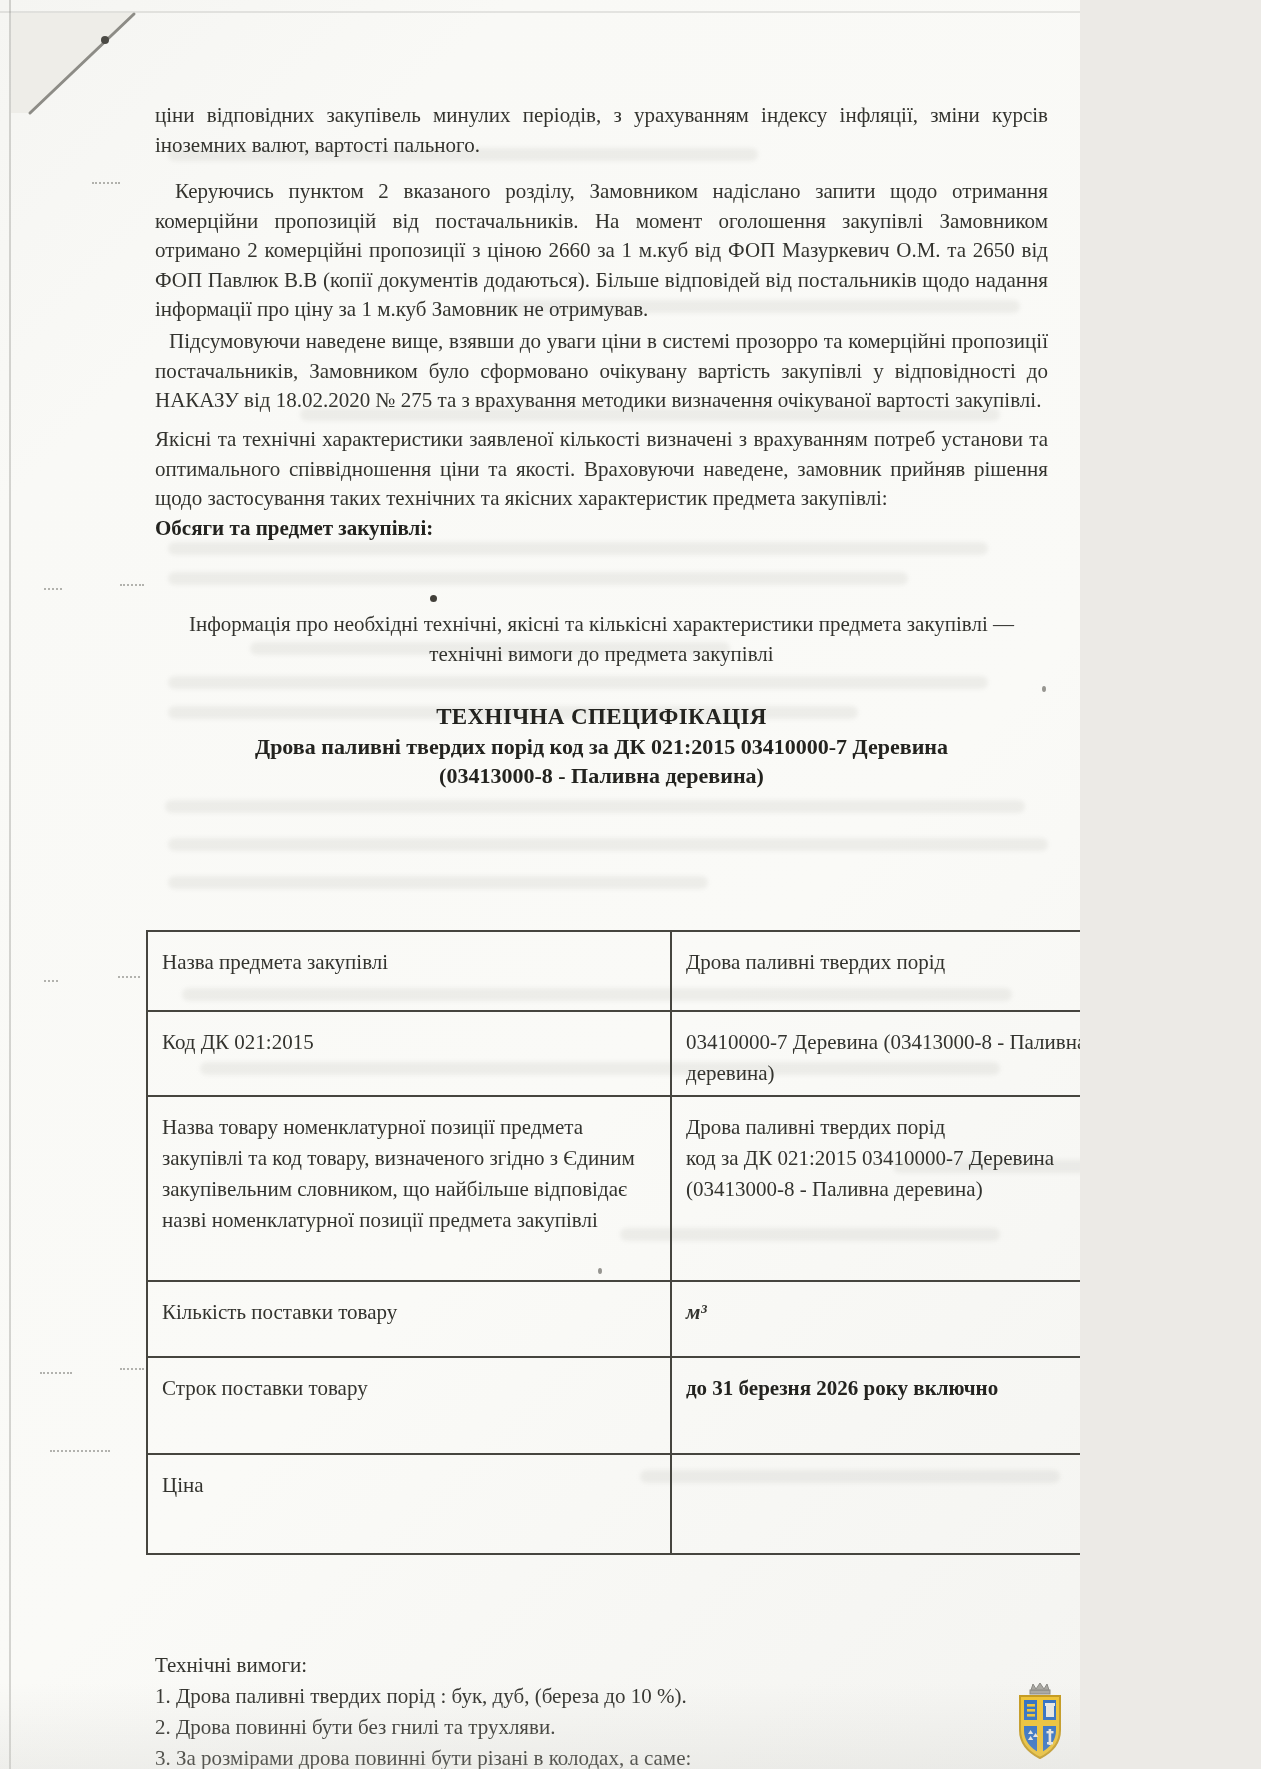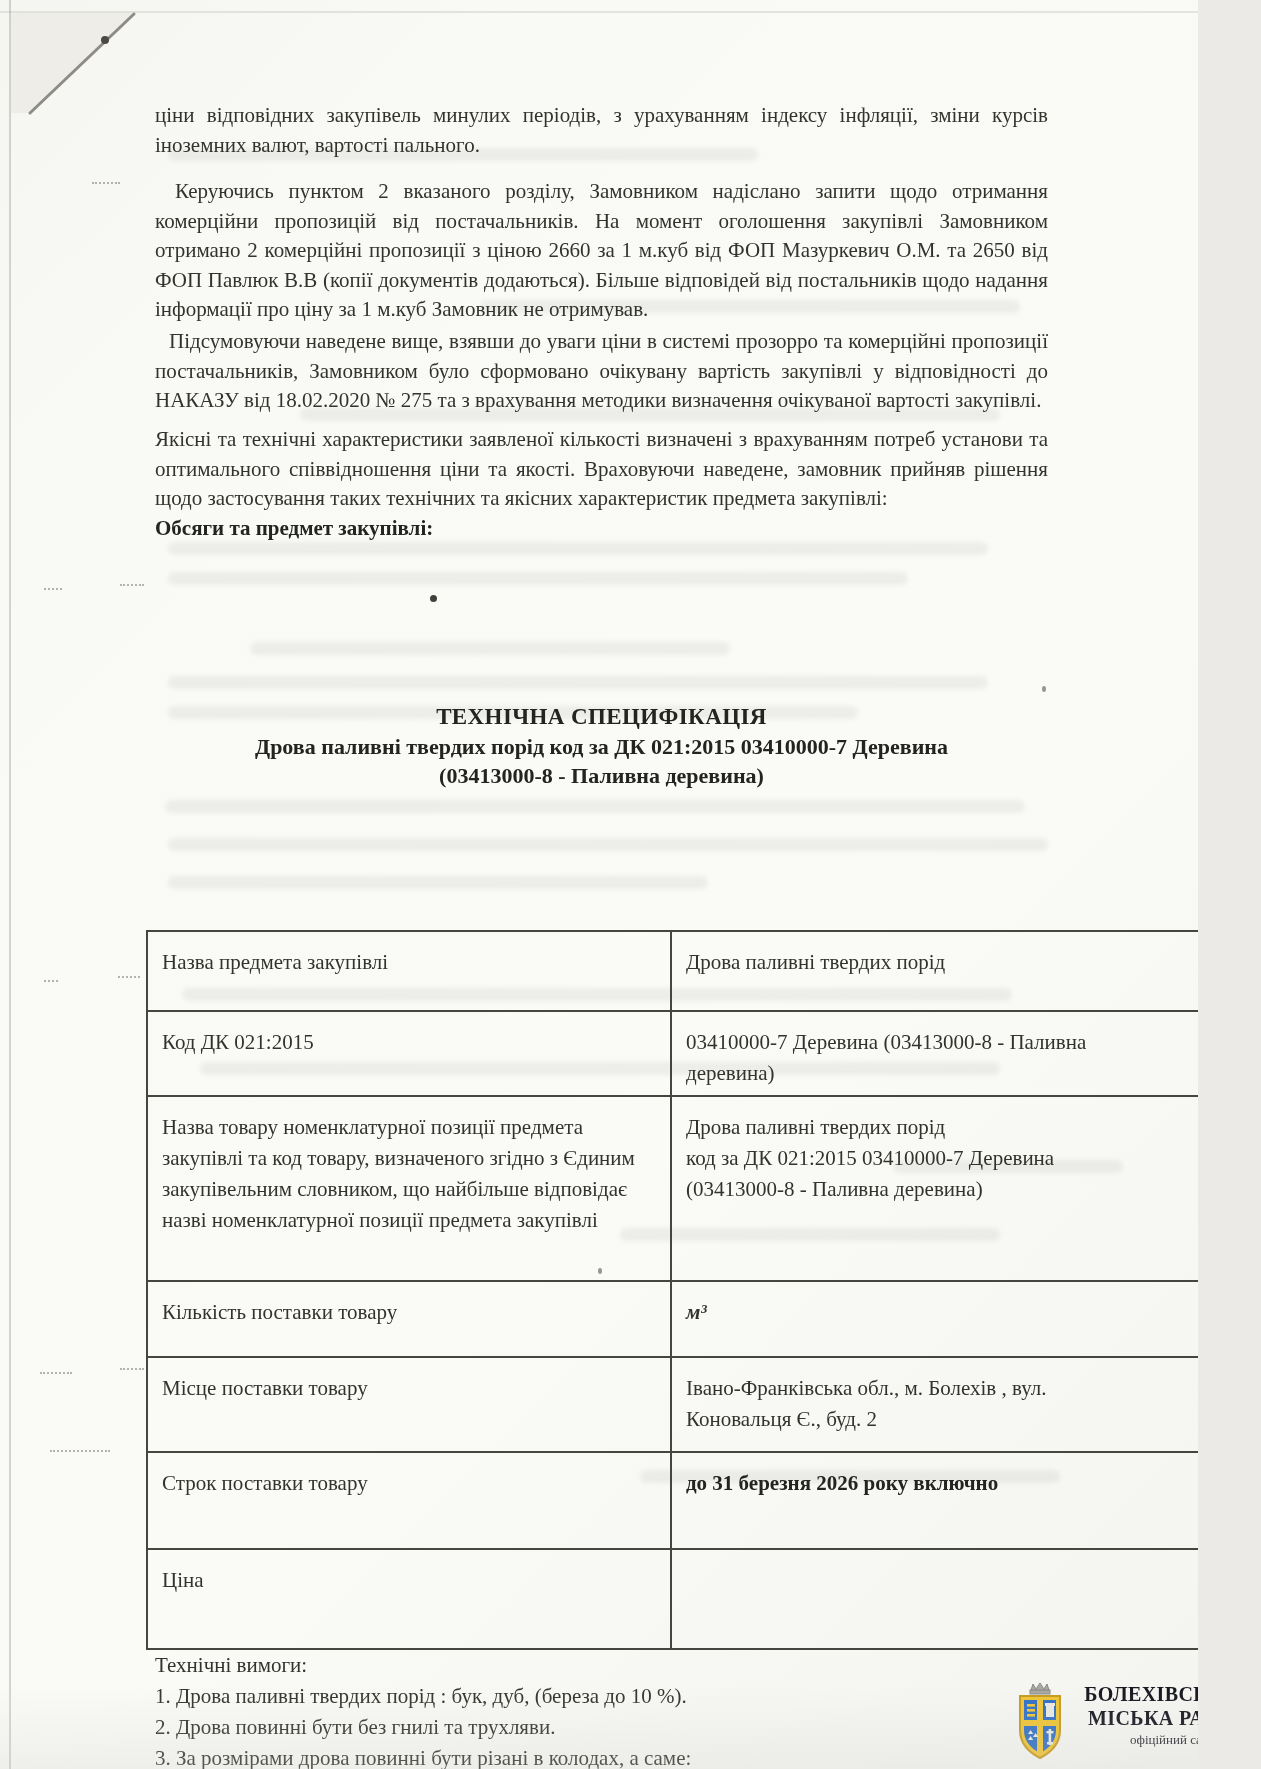--- a/index.html
+++ b/index.html
@@ -1,18 +1,18 @@
 <!DOCTYPE html>
 <html lang="uk"><head>
 <meta charset="utf-8">
 <style>
   html,body{margin:0;padding:0;background:#eceae6;}
   .page{
     position:relative;
-    width:1198px;height:1769px;
+    width:1080px;height:1769px;
     background:linear-gradient(135deg,#f5f5f2 0%,#f9f9f6 18%,#fafaf7 60%,#f4f4f1 100%);
     overflow:hidden;
     font-family:"Liberation Serif","DejaVu Serif",serif;
     color:#33332e;
   }
   
   .edge-left{position:absolute;left:9px;top:0;width:2px;height:100%;background:rgba(140,140,135,.35);}
   .edge-top{position:absolute;left:0;top:11px;width:100%;height:2px;background:rgba(150,150,145,.22);}
   .edge-bottom{position:absolute;left:0;bottom:0;width:100%;height:86px;
     background:linear-gradient(180deg,rgba(210,210,205,0) 0%,rgba(205,205,200,.25) 100%);}
@@ -99,20 +99,24 @@
 
   <p class="block" style="top:80px;">ціни відповідних закупівель минулих періодів, з урахуванням індексу інфляції, зміни курсів іноземних валют, вартості пального.</p>
   <p class="block indent20" style="top:156px;">Керуючись пунктом 2 вказаного розділу, Замовником надіслано запити щодо отримання комерційни пропозицій від постачальників. На момент оголошення закупівлі Замовником отримано 2 комерційні пропозиції з ціною 2660 за 1 м.куб від ФОП Мазуркевич О.М. та 2650 від ФОП Павлюк В.В (копії документів додаються). Більше відповідей від постальників щодо надання інформації про ціну за 1 м.куб Замовник не отримував.</p>
   <p class="block indent14" style="top:306px;">Підсумовуючи наведене вище, взявши до уваги ціни в системі прозорро та комерційні пропозиції постачальників, Замовником було сформовано очікувану вартість закупівлі у відповідності до НАКАЗУ  від 18.02.2020   № 275 та з врахування методики визначення очікуваної вартості закупівлі.</p>
 
   <div class="block" style="top:425px;">
     <div>Якісні та технічні характеристики заявленої кількості визначені з врахуванням потреб установи та оптимального співвідношення ціни та якості. Враховуючи наведене, замовник прийняв рішення щодо застосування таких технічних та якісних характеристик предмета закупівлі:</div>
     <div class="b">Обсяги та предмет закупівлі:</div>
   </div>
 
+  <div class="block center" style="top:610px;">
+    <div>Інформація про необхідні технічні, якісні та кількісні характеристики предмета закупівлі —</div>
+    <div>технічні вимоги до предмета закупівлі</div>
+  </div>
 
   <div class="block center" style="top:702px;text-align:center;">
     <div class="title-line">ТЕХНІЧНА СПЕЦИФІКАЦІЯ</div>
     <div class="subtitle-line">Дрова паливні твердих порід код за ДК 021:2015 03410000-7 Деревина</div>
     <div class="subtitle-line">(03413000-8 - Паливна деревина)</div>
   </div>
 
   <table class="spec-table">
     <tbody>
       <tr style="height:80px;">
@@ -126,25 +130,20 @@
       </tr>
       <tr style="height:185px;">
         <td class="col-label">Назва товару номенклатурної позиції предмета закупівлі та код товару, визначеного згідно з Єдиним закупівельним словником, що найбільше відповідає назві номенклатурної позиції предмета закупівлі</td>
         <td class="col-value">Дрова паливні твердих порід
 код за ДК 021:2015 03410000-7 Деревина
 (03413000-8 - Паливна деревина)</td>
       </tr>
       <tr style="height:76px;">
         <td class="col-label">Кількість поставки товару</td>
         <td class="col-value qty-cell">м³</td>
-      </tr>
-      <tr style="height:95px;">
-        <td class="col-label">Місце поставки товару</td>
-        <td class="col-value">Івано-Франківська обл., м. Болехів , вул.
-Коновальця Є., буд. 2</td>
       </tr>
       <tr style="height:97px;padding-left:11px;">
         <td class="col-label">Строк поставки товару</td>
         <td class="col-value bold-cell">до 31 березня 2026 року включно</td>
       </tr>
       <tr style="height:100px;">
         <td class="col-label">Ціна</td>
         <td class="col-value"></td>
       </tr>
     </tbody>

